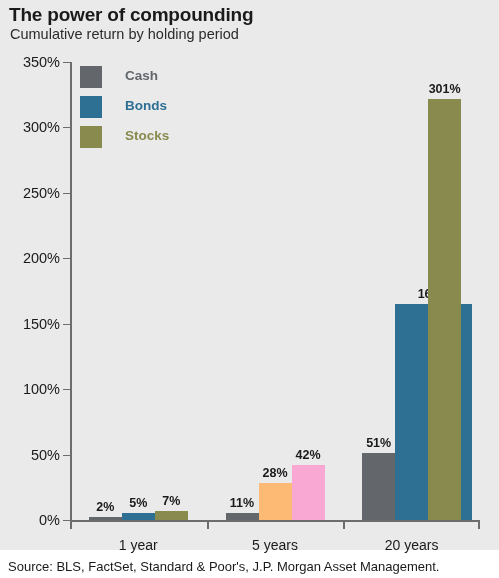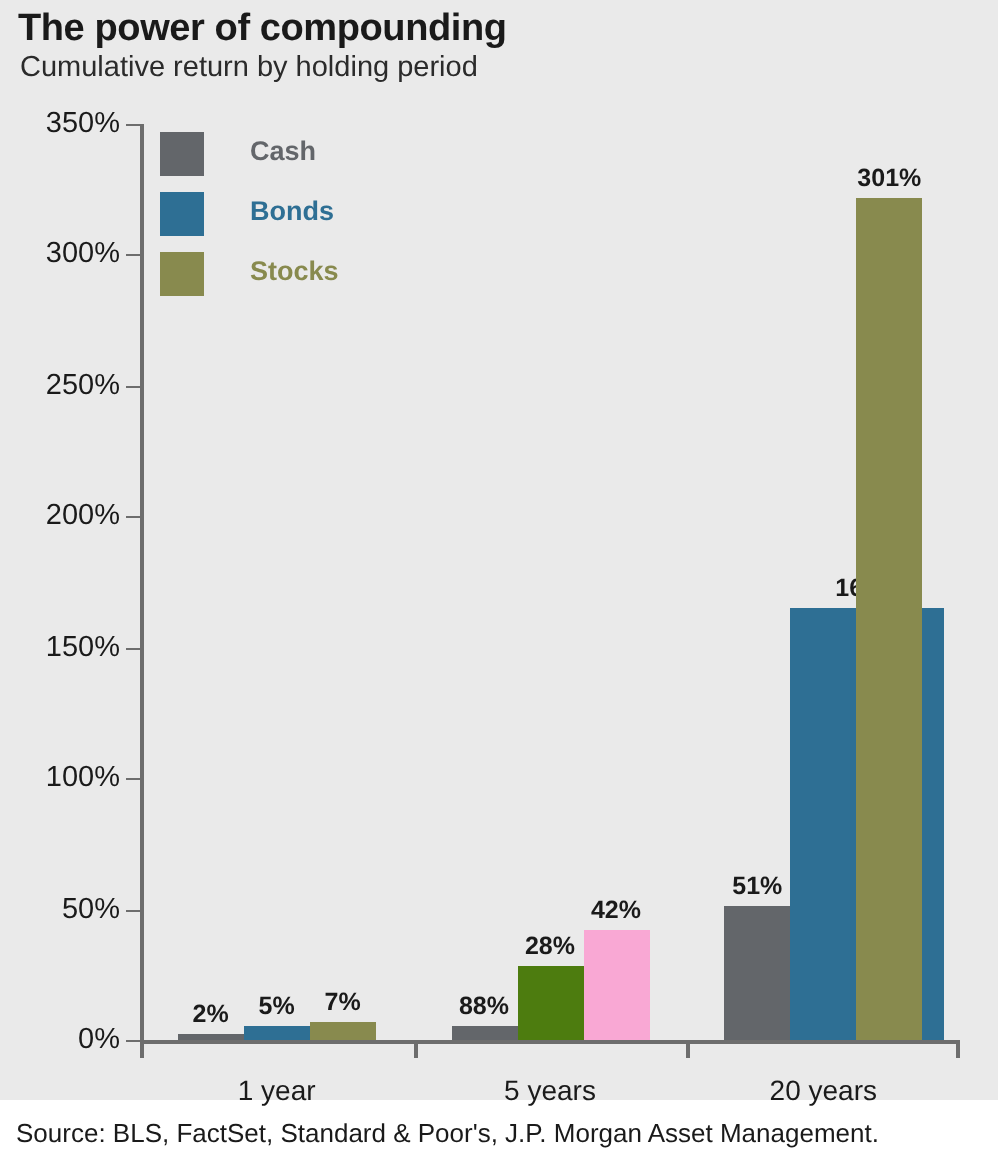--- a/index.html
+++ b/index.html
@@ -220,23 +220,23 @@
         <div class="bar" style="left: 18.8333px; width: 33px; height: 2.61714px; background: rgb(99, 102, 106);">
           <div class="bar-value">2%</div>
         </div>
         <div class="bar" style="left: 51.8333px; width: 33px; height: 6.54286px; background: rgb(46, 111, 148);">
           <div class="bar-value">5%</div>
         </div>
         <div class="bar" style="left: 84.8333px; width: 33px; height: 9.16px; background: rgb(136, 138, 78);">
           <div class="bar-value">7%</div>
         </div>
         <div class="bar" style="left: 155.5px; width: 33px; height: 6.54286px; background: rgb(99, 102, 106);">
-          <div class="bar-value">88%</div>
-        </div>
-        <div class="bar" style="left: 188.5px; width: 33px; height: 36.64px; background: #4d7c0f;">
+          <div class="bar-value">11%</div>
+        </div>
+        <div class="bar" style="left: 188.5px; width: 33px; height: 36.64px; background: #fdba74;">
           <div class="bar-value">28%</div>
         </div>
         <div class="bar" style="left: 221.5px; width: 33px; height: 54.96px; background: #f9a8d4;">
           <div class="bar-value">42%</div>
         </div>
         <div class="bar" style="left: 292.167px; width: 33px; height: 66.7371px; background: rgb(99, 102, 106);">
           <div class="bar-value">51%</div>
         </div>
         <div class="bar" style="left: 325.167px; width: 33px; height: 215.914px; background: rgb(46, 111, 148); padding-left: 44px;">
           <div class="bar-value">165%</div>

